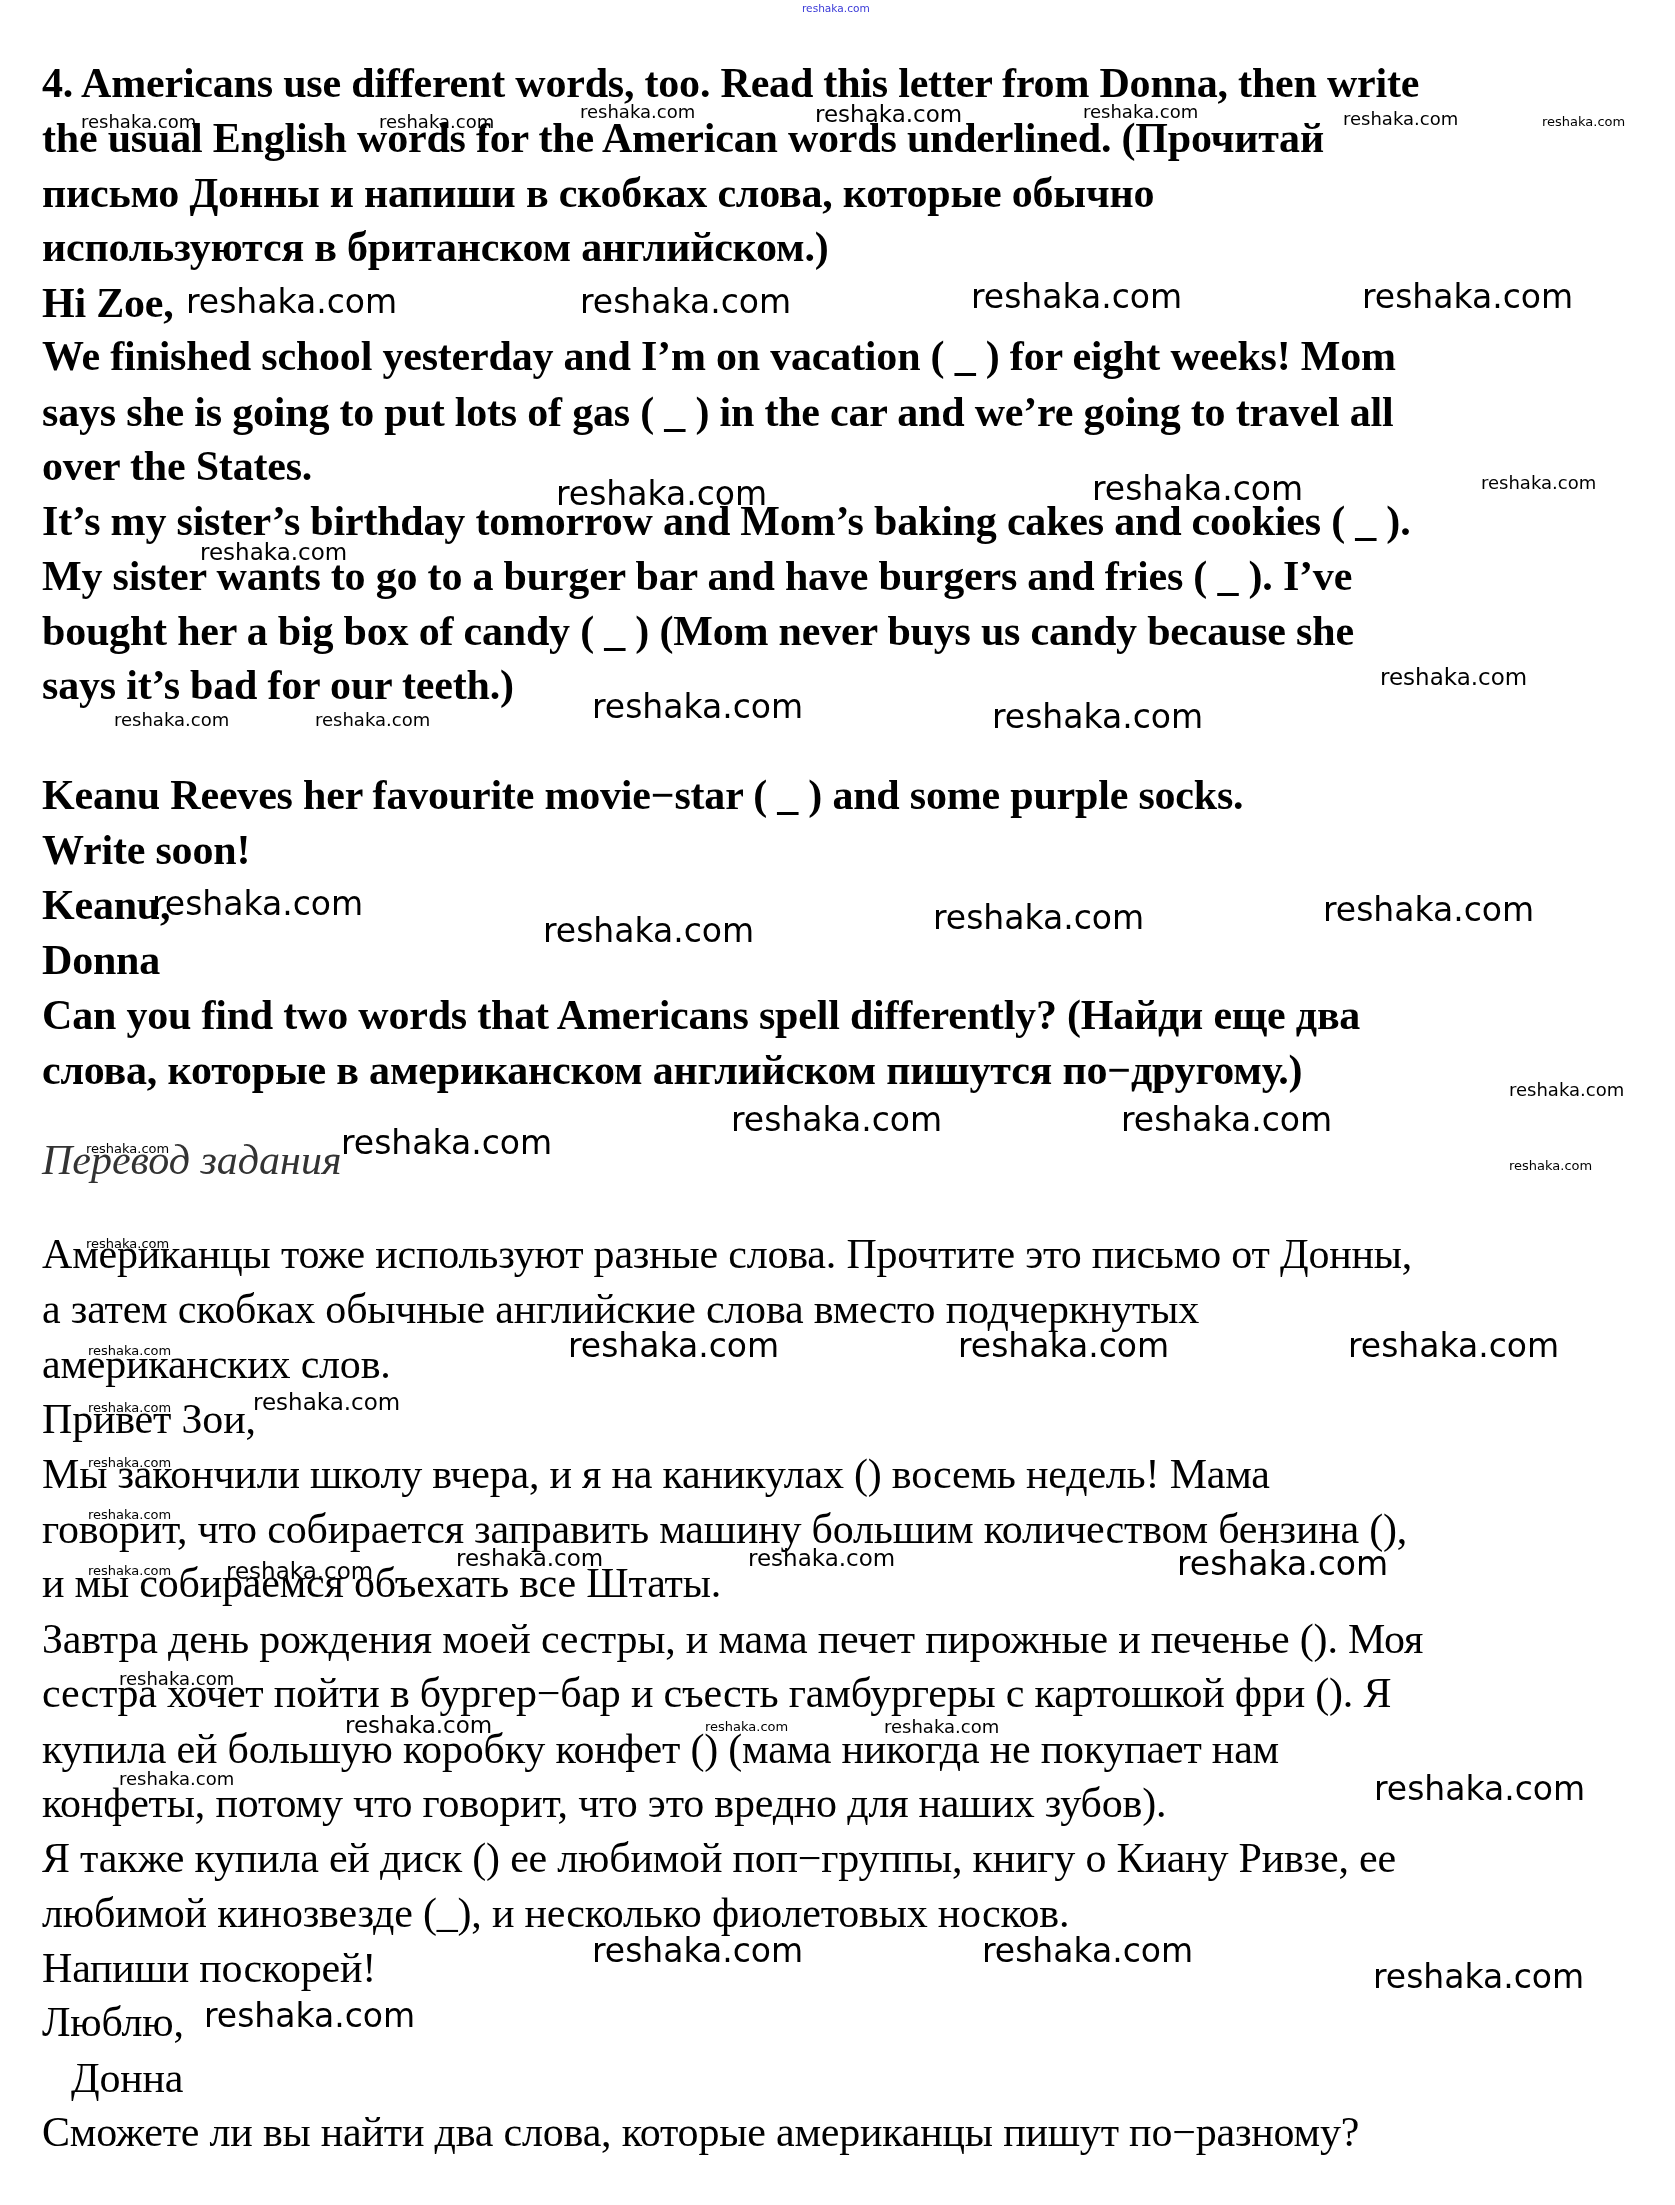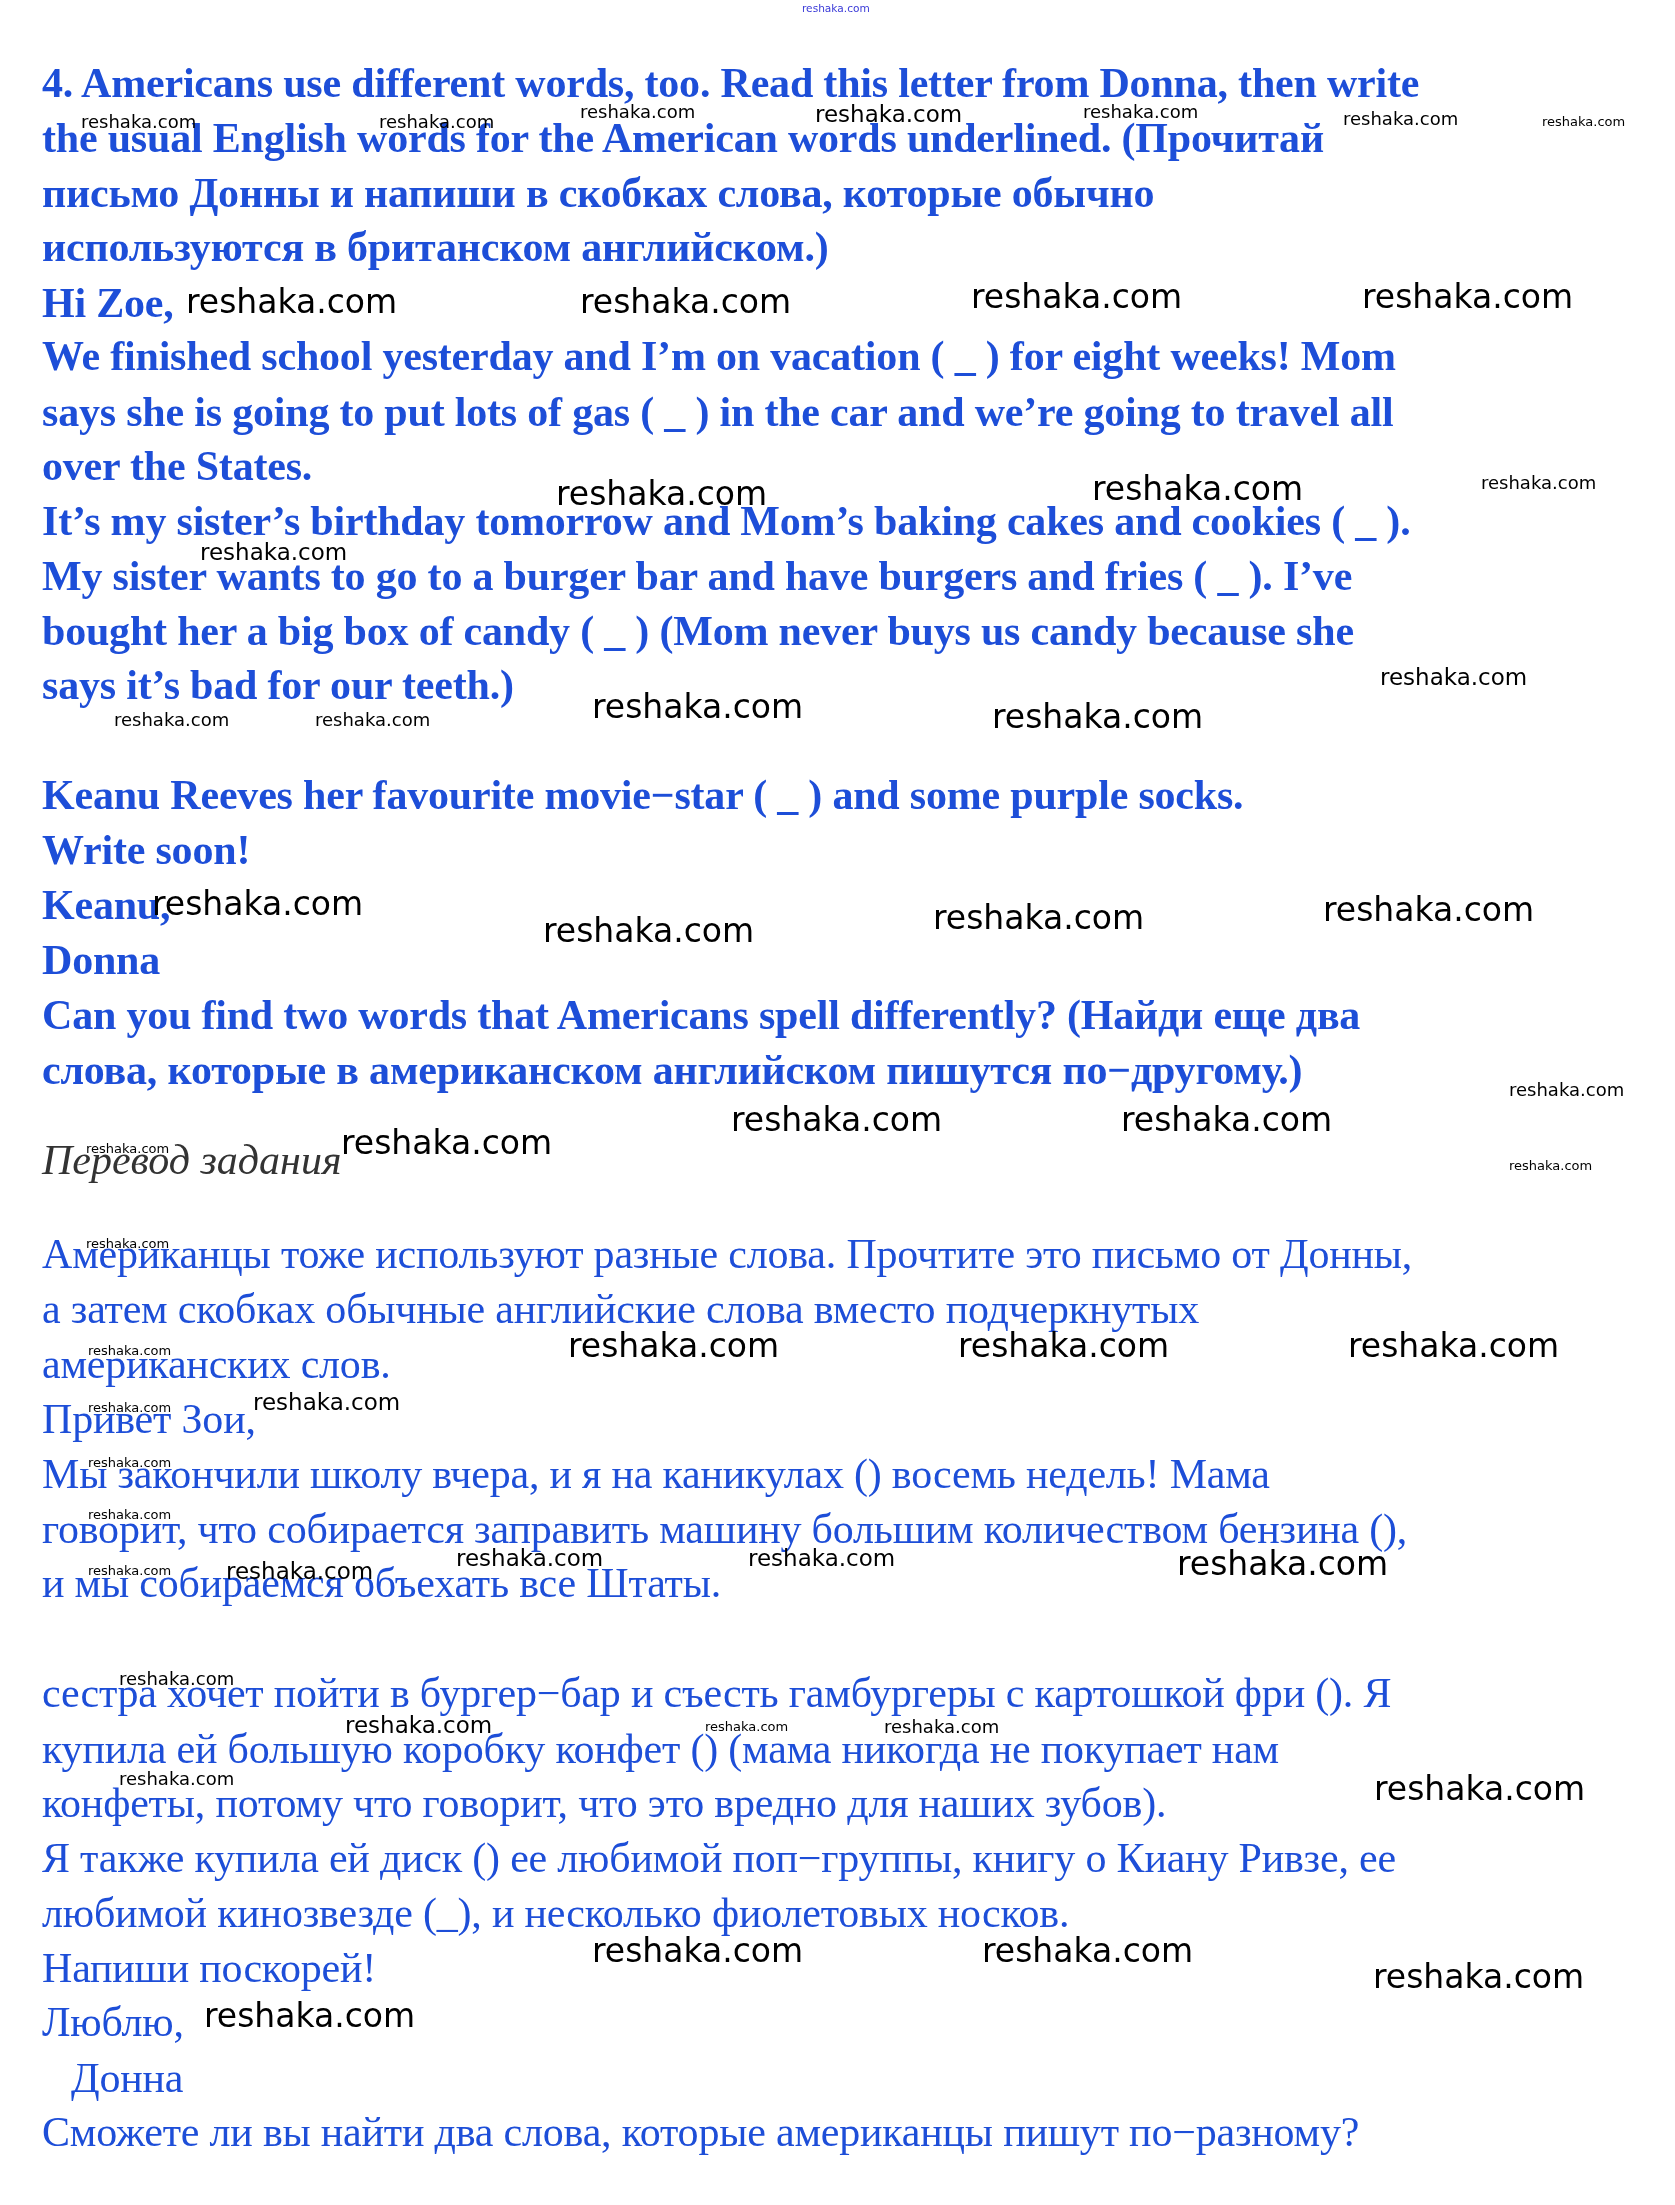--- a/index.html
+++ b/index.html
@@ -4,21 +4,21 @@
   <style>
     html, body { margin: 0; padding: 0; background: #ffffff; }
     body { width: 1676px; height: 2205px; position: relative; overflow: hidden; }
     .page { position: absolute; left: 0; top: 0; width: 1676px; height: 2205px; }
     .top-mark {
       position: absolute; left: 802px; top: 2.4px;
       font-family: "DejaVu Sans", sans-serif; font-size: 10.6px; color: #3a3ad8;
     }
     .line {
       position: absolute; left: 42px; white-space: nowrap;
-      font-family: "Liberation Serif", serif; color: #1d4ed8;
+      font-family: "Liberation Serif", serif; color: #000000;
     }
     .bold { font-weight: bold; font-size: 42px; letter-spacing: -0.2px; }
     .reg { font-weight: normal; font-size: 42px; letter-spacing: -0.2px; }
     .heading {
       font-style: italic; font-size: 42px; color: #333; font-weight: normal;
     }
     .wm {
       position: absolute; white-space: nowrap;
       font-family: "DejaVu Sans", sans-serif; color: #000;
     }
@@ -56,20 +56,21 @@
 
   <div class="line heading" style="top:1136px;">Перевод задания</div>
 
   <div class="line reg" style="top:1230px;">Американцы тоже используют разные слова. Прочтите это письмо от Донны,</div>
   <div class="line reg" style="top:1285px;">а затем скобках обычные английские слова вместо подчеркнутых</div>
   <div class="line reg" style="top:1340px;">американских слов.</div>
   <div class="line reg" style="top:1395px;">Привет Зои,</div>
   <div class="line reg" style="top:1450px;">Мы закончили школу вчера, и я на каникулах () восемь недель! Мама</div>
   <div class="line reg" style="top:1505px;">говорит, что собирается заправить машину большим количеством бензина (),</div>
   <div class="line reg" style="top:1559px;">и мы собираемся объехать все Штаты.</div>
+  <div class="line reg" style="top:1615px;">Завтра день рождения моей сестры, и мама печет пирожные и печенье (). Моя</div>
   <div class="line reg" style="top:1669px;">сестра хочет пойти в бургер−бар и съесть гамбургеры с картошкой фри (). Я</div>
   <div class="line reg" style="top:1725px;">купила ей большую коробку конфет () (мама никогда не покупает нам</div>
   <div class="line reg" style="top:1779px;">конфеты, потому что говорит, что это вредно для наших зубов).</div>
   <div class="line reg" style="top:1834px;">Я также купила ей диск () ее любимой поп−группы, книгу о Киану Ривзе, ее</div>
   <div class="line reg" style="top:1889px;">любимой кинозвезде (_), и несколько фиолетовых носков.</div>
   <div class="line reg" style="top:1944px;text-align:center;">Напиши поскорей!</div>
   <div class="line reg" style="top:1998px;">Люблю,</div>
   <div class="line reg" style="top:2054px;margin-left:29px;">Донна</div>
   <div class="line reg" style="top:2108px;">Сможете ли вы найти два слова, которые американцы пишут по−разному?</div>
 

